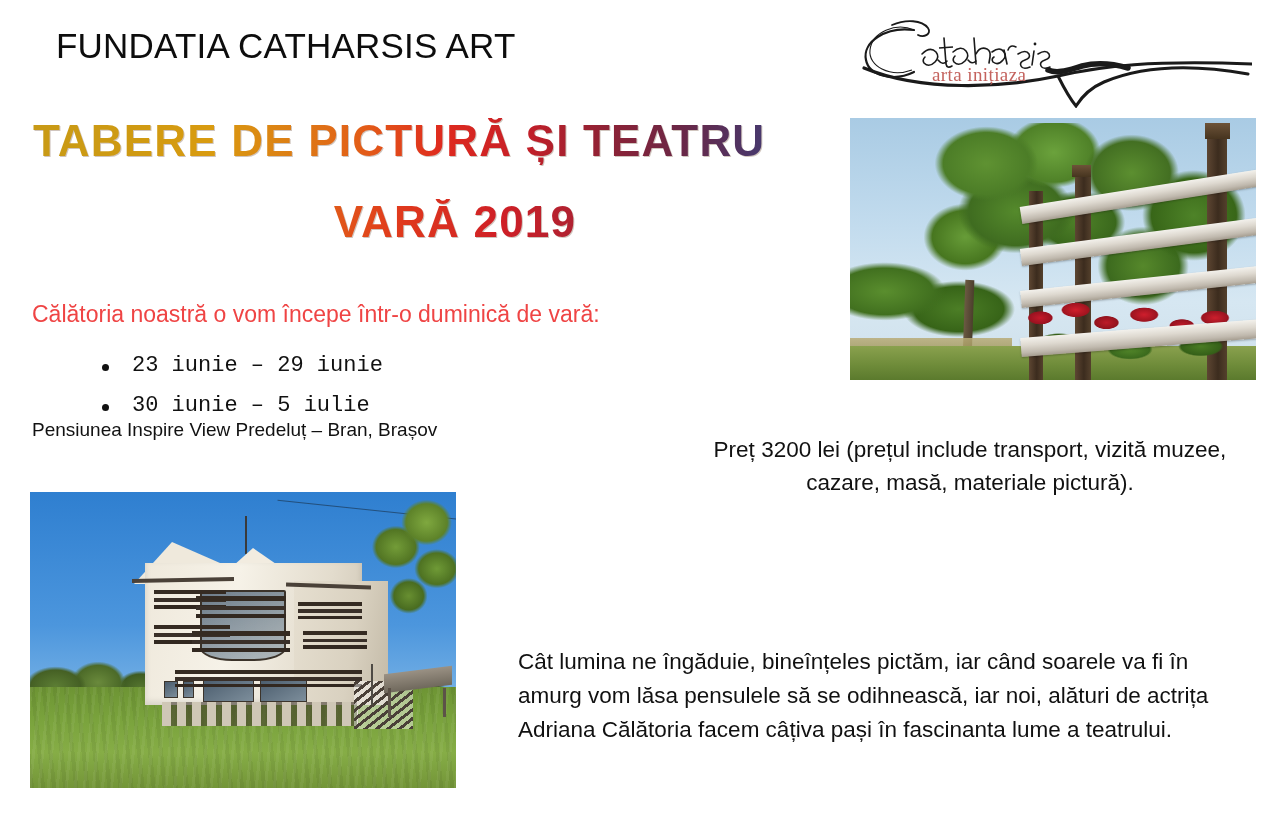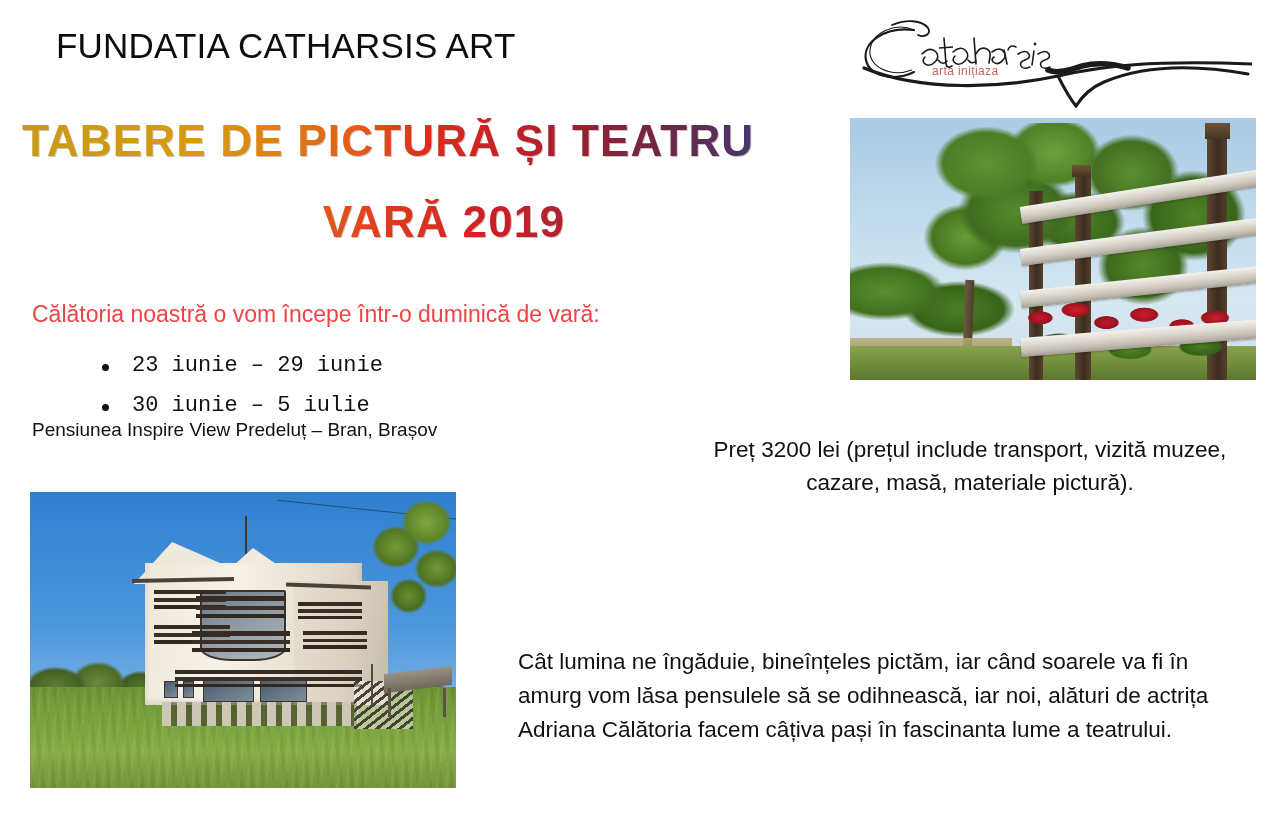--- a/index.html
+++ b/index.html
@@ -39,31 +39,31 @@
     left: 852px;
     top: 8px;
     width: 400px;
     height: 100px;
   }
   .logo svg { display: block; width: 400px; height: 100px; }
   .logo-tagline {
     position: absolute;
     left: 80px;
     top: 56px;
-    font-size: 12px;
+    font-size: 19px;
     color: #c4635e;
-    font-family: Liberation Sans, sans-serif;
+    font-family: Liberation Serif, serif;
     letter-spacing: 0.4px;
     white-space: nowrap;
   }
 
   
   .headline-wrap {
     position: absolute;
-    left: 0;
+    left: 11px;
     top: 118px;
     width: 840px;
   }
   .headline {
     font-family: "Liberation Sans", sans-serif;
     font-weight: bold;
     font-size: 44px;
     letter-spacing: 1.2px;
     line-height: 1.06;
     white-space: nowrap;

